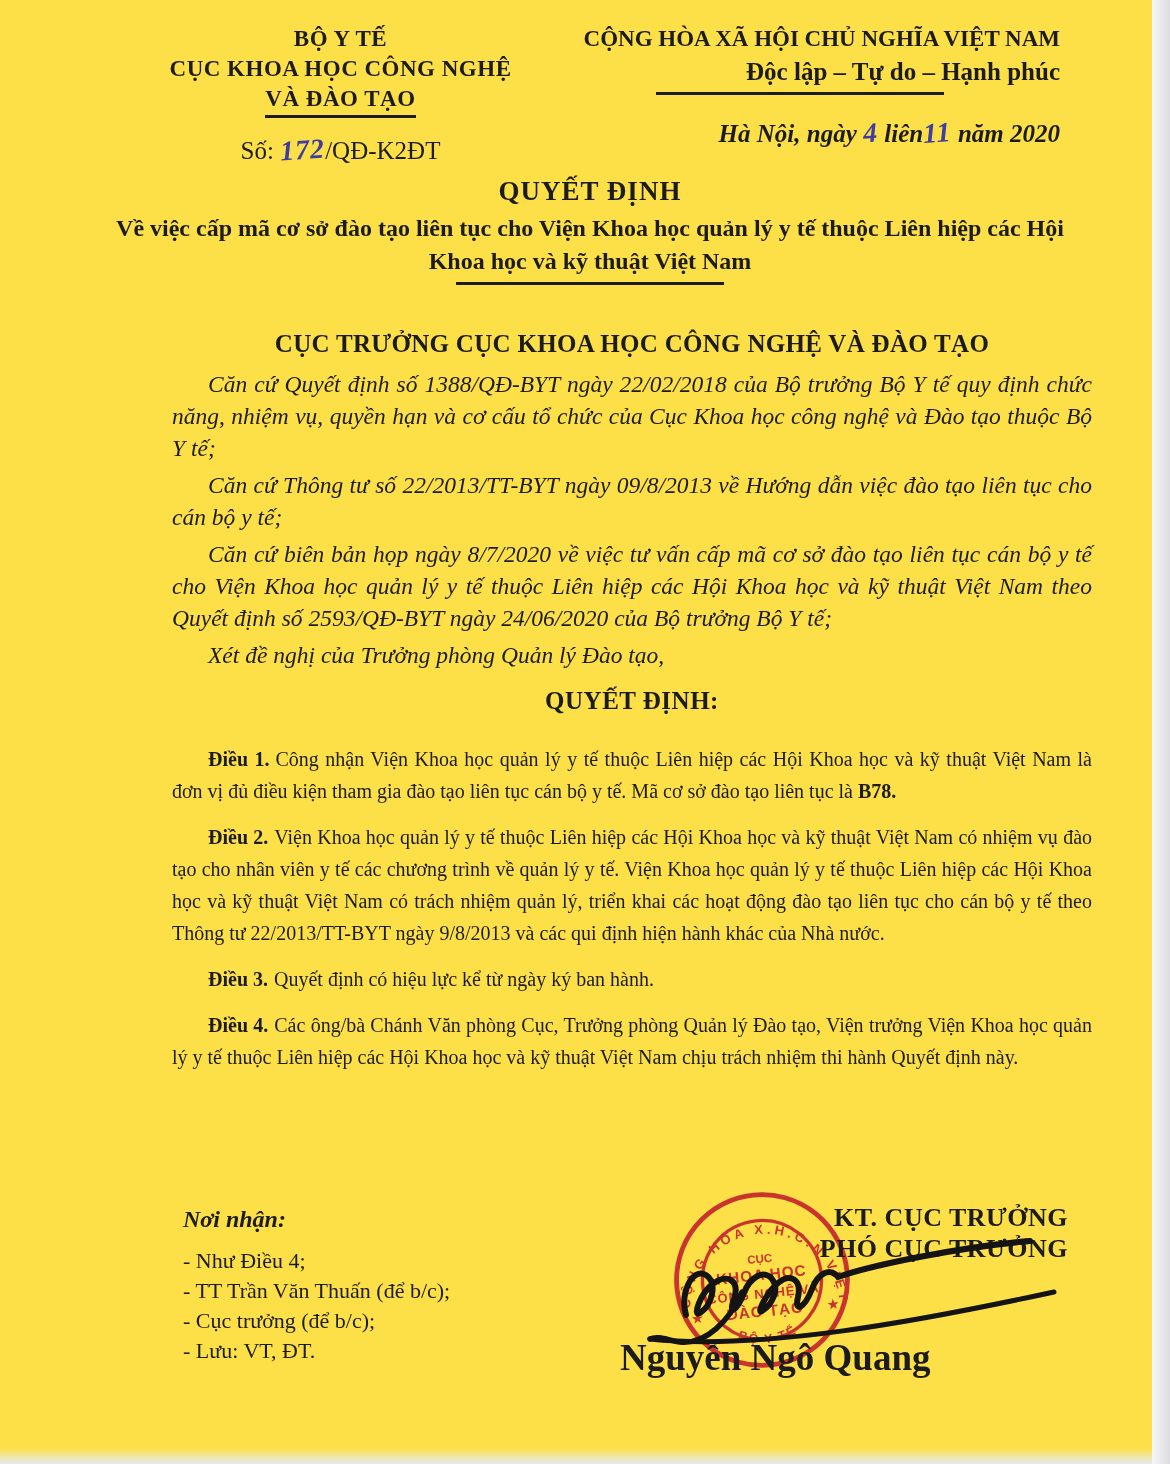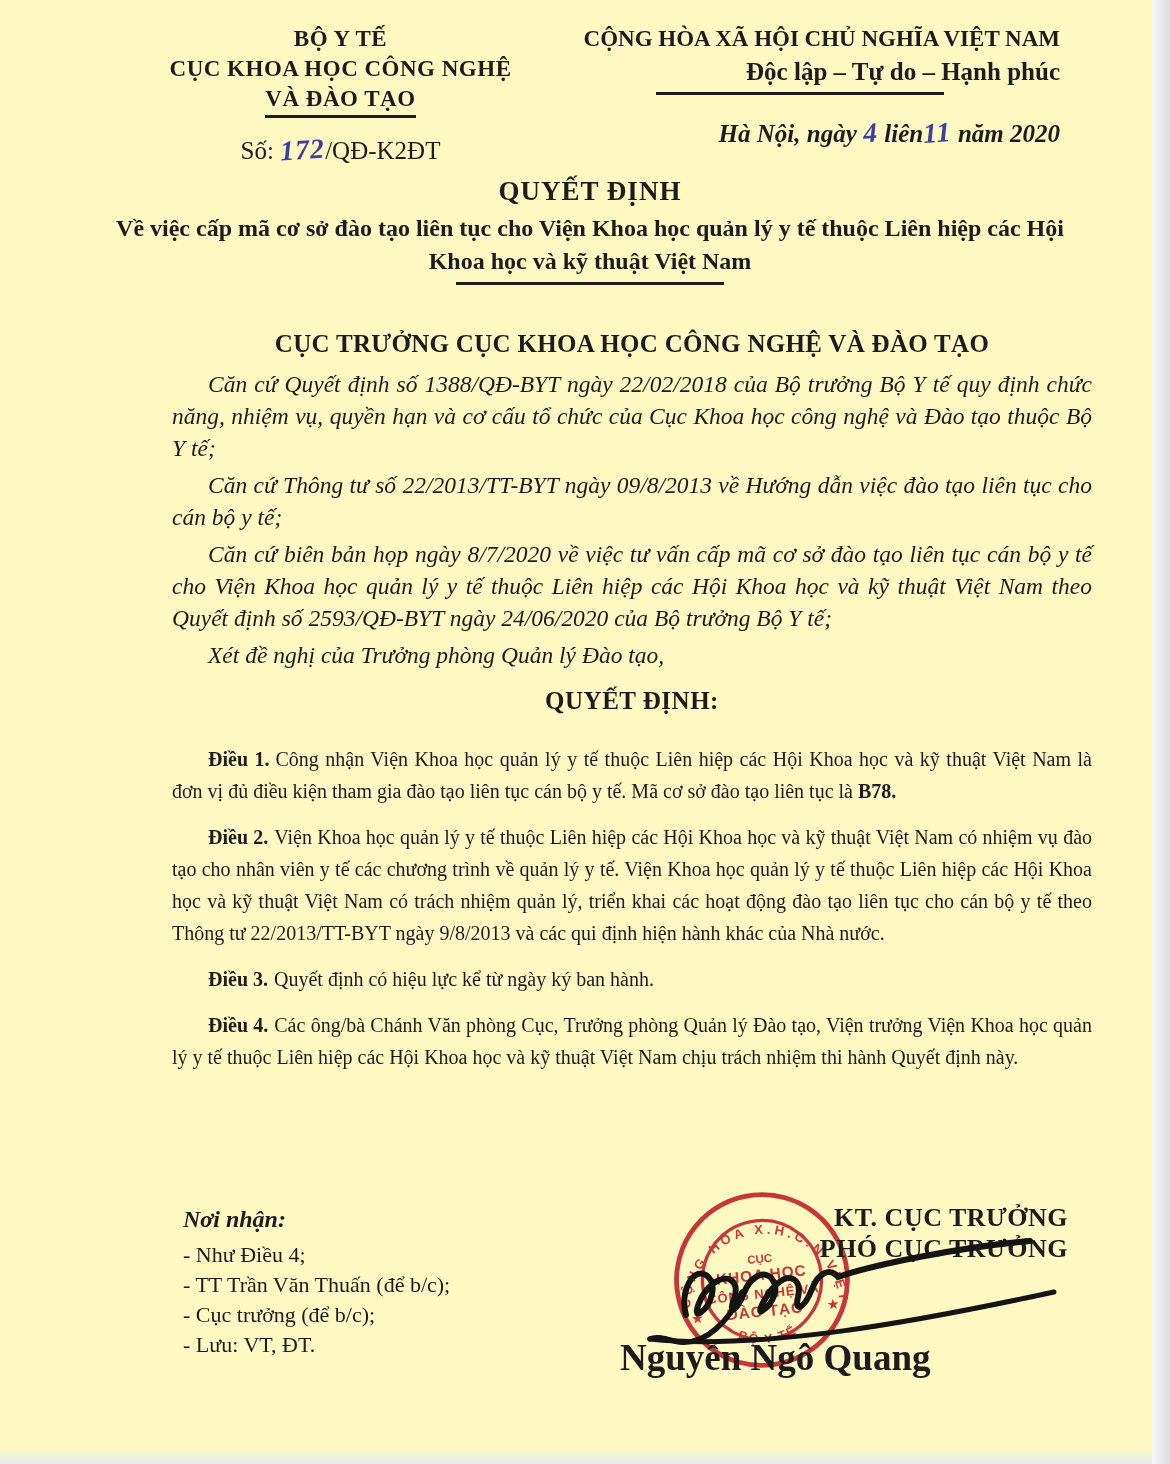--- a/index.html
+++ b/index.html
@@ -1,18 +1,18 @@
 <!DOCTYPE html>
 <html><head>
 <meta charset="utf-8">
 <style>
   html,body{margin:0;padding:0;background:#ffffff;}
   #page{
     position:relative;width:1170px;height:1464px;overflow:hidden;
-    background:#fef9c3;color:#1c1c1e;
+    background:#fde047;color:#1c1c1e;
     font-family:"Liberation Serif","DejaVu Serif",serif;
   }
   .abs{position:absolute;}
   
   .header-left{left:148px;top:24px;width:385px;text-align:center;}
   .hl{font-weight:bold;font-size:23px;line-height:30px;letter-spacing:.5px;}
   .hl-underlined{display:inline-block;border-bottom:3px solid #1c1c1e;padding-bottom:1px;}
   .so-line{margin-top:16px;font-size:25px;}
   .hand{color:#3d3da2;font-style:italic;font-weight:bold;font-size:28px;
         display:inline-block;transform:rotate(-4deg);letter-spacing:1px;}
@@ -29,21 +29,21 @@
   
   .main{left:172px;top:330px;width:920px;}
   .authority{font-weight:bold;font-size:25px;text-align:center;margin:0 0 10px;letter-spacing:.3px;}
   p.preamble{font-style:italic;font-size:23.5px;line-height:32px;text-align:justify;
              text-indent:36px;margin:0 0 5px;}
   .decision-head{font-weight:bold;font-size:25px;text-align:center;margin:16px 0 28px;letter-spacing:.5px;}
   p.article{font-size:20px;line-height:32px;text-align:justify;text-indent:36px;margin:0 0 14px;}
   p.article b.lbl{margin-right:6px;}
   
   .recipients{left:183px;top:1206px;width:330px;}
-  .rec-head{font-weight:bold;font-style:italic;font-size:24px;margin-bottom:7px;}
+  .rec-head{font-weight:bold;font-style:italic;font-size:24px;margin-bottom:13px;}
   .rec-item{font-size:22px;line-height:30px;}
   .sig-block{left:628px;top:1202px;width:440px;text-align:right;z-index:2;}
   .sig-t{font-weight:bold;font-size:26px;line-height:31px;letter-spacing:.5px;}
   .signer{left:620px;top:1336px;width:440px;
           font-weight:bold;font-size:37px;z-index:2;}
   .stamp-wrap{left:666px;top:1184px;width:192px;height:192px;z-index:1;
               transform:rotate(-6deg);opacity:.92;}
   .sig-svg{left:620px;top:1215px;width:460px;height:150px;z-index:3;}
   .stamp-sans{font-family:"Liberation Sans","DejaVu Sans",sans-serif;font-weight:bold;}
   

